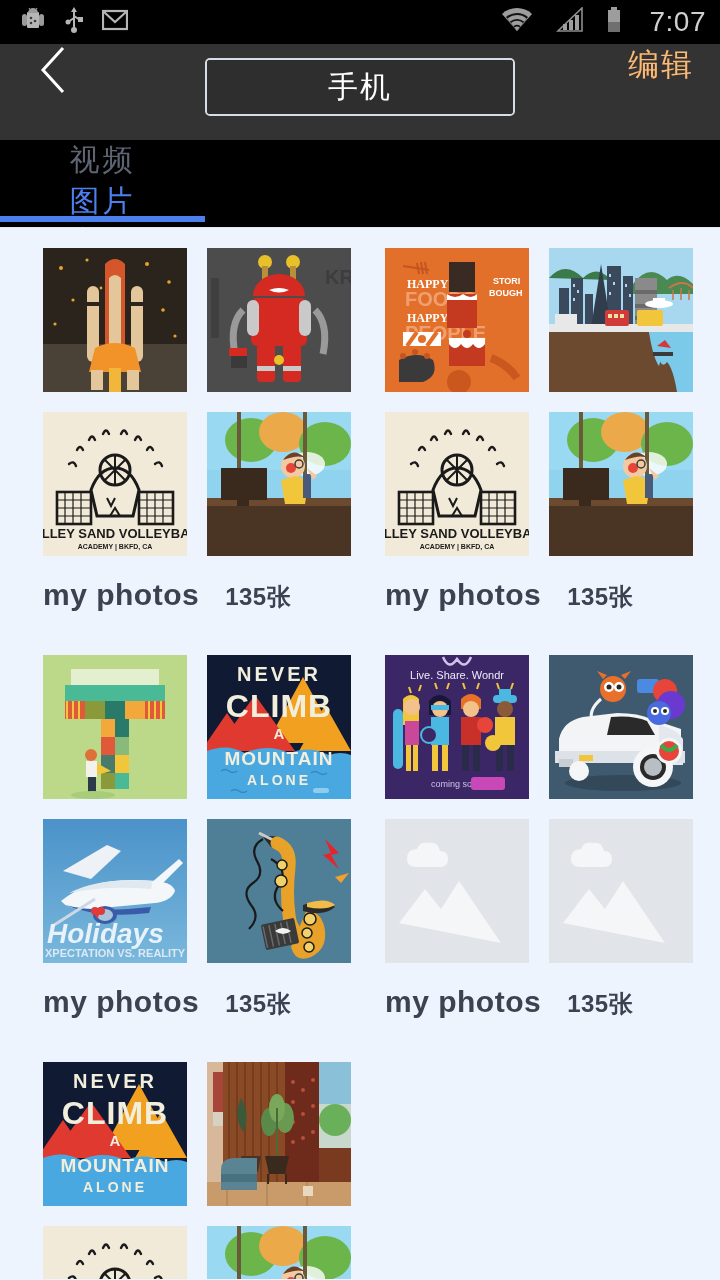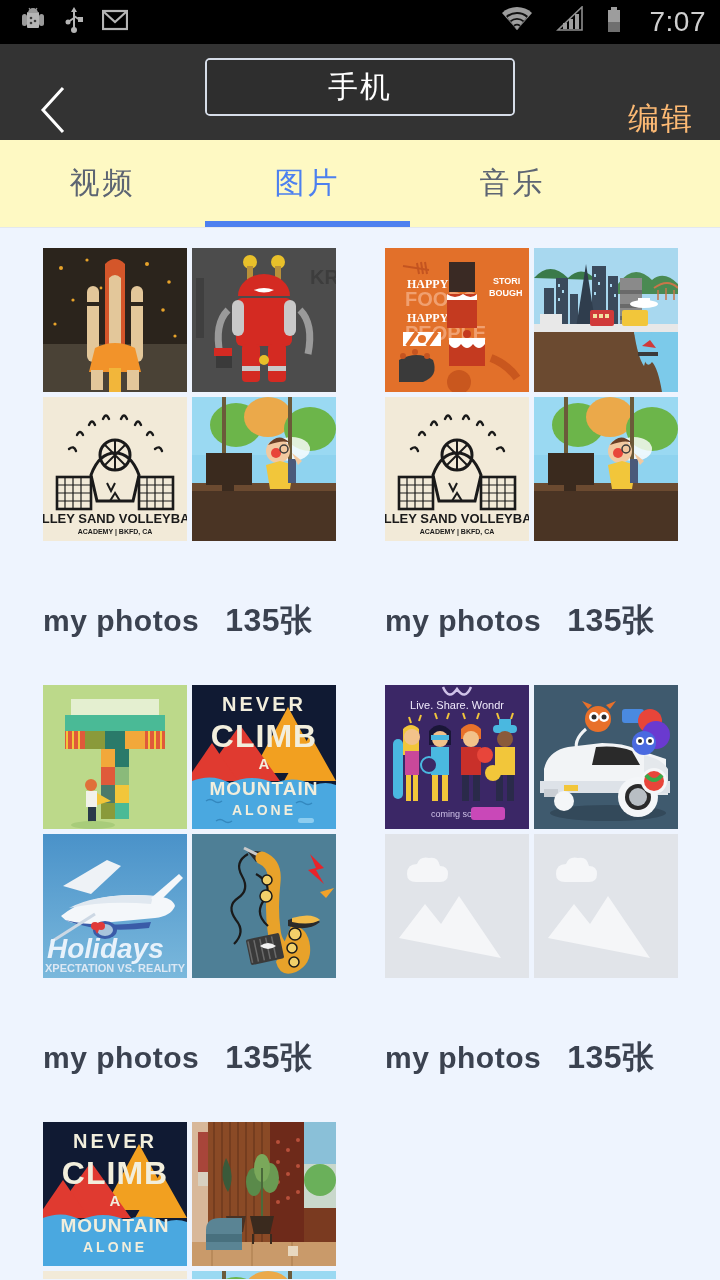--- a/index.html
+++ b/index.html
@@ -10,31 +10,31 @@
     overflow: hidden;
   }
 
   
   .statusbar {
     height: 44px; background: #000;
     display: flex; align-items: center;
     padding: 0 14px 0 20px;
   }
   .sb-left { display: flex; align-items: center; gap: 18px; }
-  .sb-right { margin-left: auto; display: flex; gap: 22px; }
+  .sb-right { margin-left: auto; display: flex; align-items: center; gap: 22px; }
   .sb-ico { display: block; }
   .sb-time {
     color: #cfcfcf; font-size: 28px; letter-spacing: 0.5px;
     font-family: "Liberation Sans", sans-serif; margin-left: 6px;
   }
 
   
   .navbar {
     height: 96px; background: #333333;
-    display: flex; align-items: flex-end;
+    display: flex; align-items: flex-start;
     position: relative; padding: 0 26px;
   }
   .back-btn {
     width: 56px; height: 56px;
     display: flex; align-items: center; justify-content: center;
   }
   .segmented {
     position: absolute; left: 50%; transform: translateX(-50%);
     top: 14px;
     width: 310px; height: 58px;
@@ -46,24 +46,25 @@
     font-size: 30px; letter-spacing: 2px;
   }
   .seg.active { background: #2e2e2e; color: #ffffff; }
   .seg.inactive { background: #e9eff8; color: #a9b2bd; }
   .edit-btn {
     margin-left: auto; color: #fdba74; font-size: 31px; letter-spacing: 2px;
   }
 
   
   .tabbar {
-    height: 88px; background: #fef9c3;
+    height: 88px; background: #000000;
     border-bottom: 1px solid #e3e8ee;
     display: flex; align-items: stretch; position: relative;
     overflow: hidden;
+    flex-direction: column;
   }
   .tab {
     width: 205px; flex: none;
     display: flex; align-items: center; justify-content: center;
     font-size: 30px; color: #5d6573; letter-spacing: 3px;
     position: relative;
   }
   .tab.active { color: #4d80ef; }
   .tab.active::after {
     content: ""; position: absolute; bottom: 0; left: 0; right: 0;
@@ -83,34 +84,34 @@
     padding: 0 43px 0 43px;
     margin-bottom: 42px;
   }
   .group {
     width: 293px; flex: none;
   }
   .grid {
     display: grid;
     grid-template-columns: 144px 144px;
     grid-template-rows: 144px 144px;
-    gap: 5px;
+    gap: 20px;
   }
   .thumb {
     width: 144px; height: 144px;
     overflow: hidden; position: relative;
     background: #e1e4e9;
   }
   .thumb svg { display: block; width: 144px; height: 144px; }
   .group-meta {
     display: flex; align-items: baseline;
     margin-top: 22px; gap: 26px; font-weight: bold;
   }
   .group-name { font-size: 30px; color: #3b4250; letter-spacing: 0.5px; }
-  .group-count { font-size: 32px; color: #3b4250; letter-spacing: 0.5px; margin-top: 36px; }
+  .group-count { font-size: 24px; color: #3b4250; letter-spacing: 0.5px; }
 </style>
 </head>
 <body>
 
 <div class="statusbar">
   <div class="sb-left">
     <span class="sb-ico">
       <svg width="26" height="28" viewBox="0 0 26 28">
         <rect x="2" y="8" width="5" height="12" rx="2.5" fill="#9a9a9a"></rect>
         <rect x="19" y="8" width="5" height="12" rx="2.5" fill="#9a9a9a"></rect>

